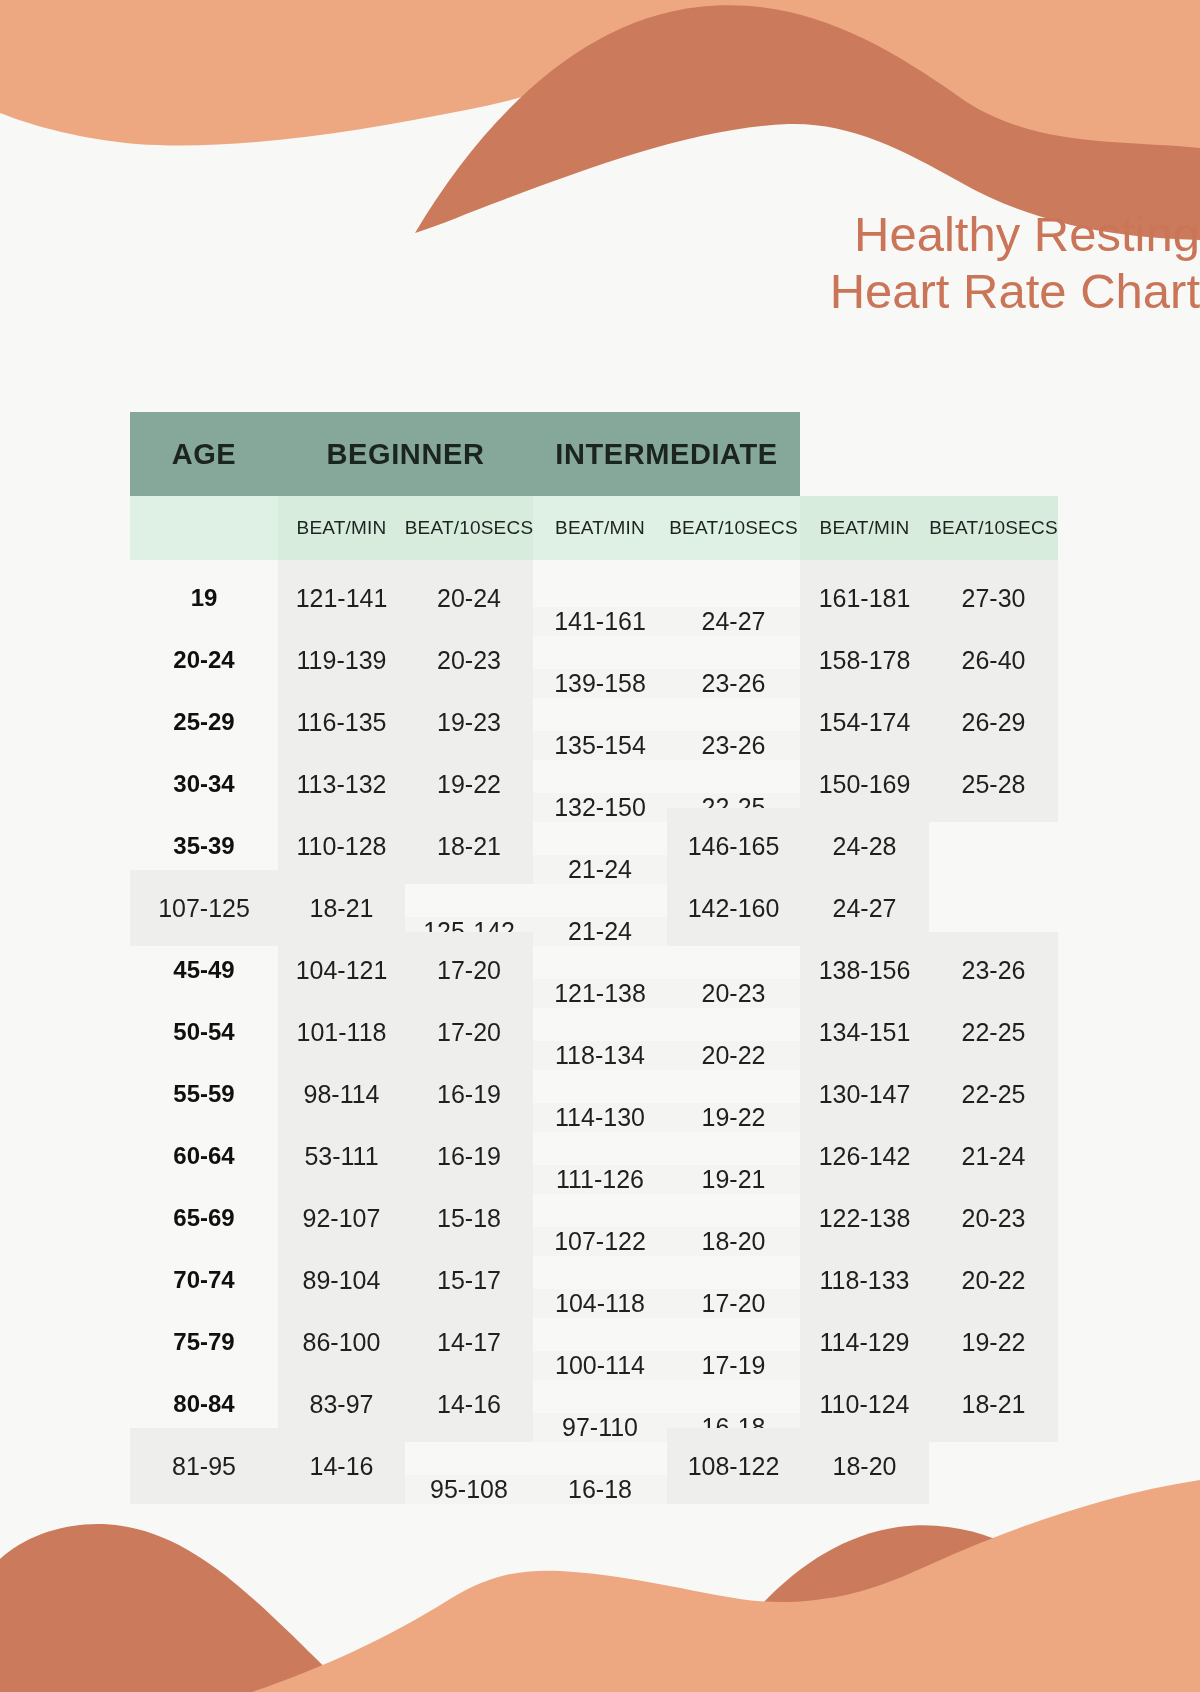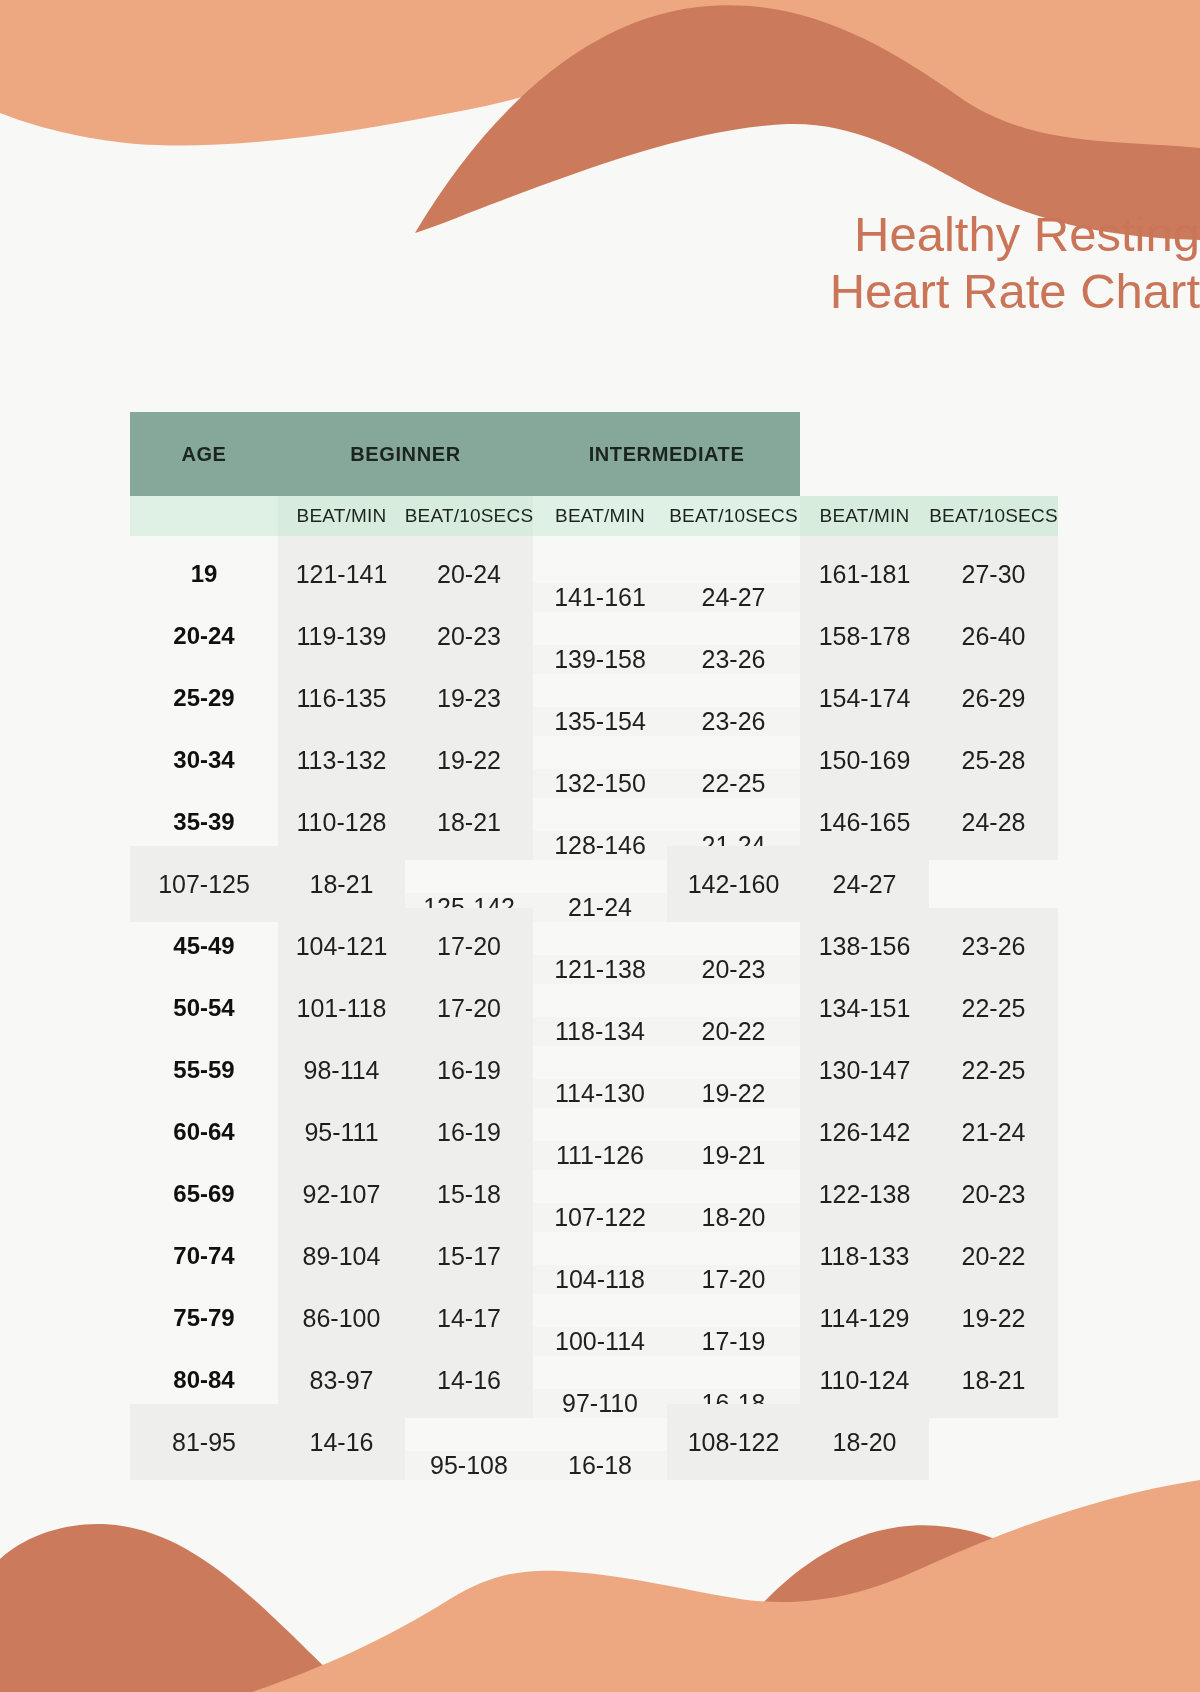--- a/index.html
+++ b/index.html
@@ -14,25 +14,25 @@
     position:absolute;top:206px;left:0;width:100%;margin:0;
     text-align:right;font-weight:400;font-size:49px;line-height:57px;
     color:var(--title-color,#ca7458);
   }
   .hr-table{position:absolute;left:130px;top:412px;width:928px;}
   .grid7{display:grid;grid-template-columns:148px 127px 128px 134px 133px 129px 129px;}
   .thead{height:84px;}
   .th{
     background:var(--header-green,#85a89b);
     display:flex;align-items:center;justify-content:center;
-    font-weight:700;font-size:20px;letter-spacing:.6px;
+    font-weight:700;font-size:29px;letter-spacing:.6px;
     color:var(--header-text,#1c2420);
   }
   .th.span2{grid-column:span 2;}
-  .subhead{height:40px;}
+  .subhead{height:64px;}
   .sh{
     display:flex;align-items:center;justify-content:center;
     font-size:19px;letter-spacing:.2px;color:var(--header-text,#1c2420);
   }
   .sh-a{background:var(--subheader-green-light,#dff0e5);}
   .sh-b{background:var(--subheader-green-dark,#d8ecde);}
   .trow{height:62px;}
   .td{
     display:flex;align-items:center;justify-content:center;
     font-size:25px;color:var(--value-text,#1f1f1f);
@@ -112,21 +112,20 @@
           <div class="td g">19-22</div>
           <div class="td w">132-150</div>
           <div class="td w">22-25</div>
           <div class="td g">150-169</div>
           <div class="td g">25-28</div>
         </div>
         <div class="trow grid7">
           <div class="td age">35-39</div>
           <div class="td g">110-128</div>
           <div class="td g">18-21</div>
-          <div class="td w">128-146</div>
           <div class="td w">21-24</div>
           <div class="td g">146-165</div>
           <div class="td g">24-28</div>
         </div>
         <div class="trow grid7">
           <div class="td g">107-125</div>
           <div class="td g">18-21</div>
           <div class="td w">125-142</div>
           <div class="td w">21-24</div>
           <div class="td g">142-160</div>
@@ -154,21 +153,21 @@
           <div class="td age">55-59</div>
           <div class="td g">98-114</div>
           <div class="td g">16-19</div>
           <div class="td w">114-130</div>
           <div class="td w">19-22</div>
           <div class="td g">130-147</div>
           <div class="td g">22-25</div>
         </div>
         <div class="trow grid7">
           <div class="td age">60-64</div>
-          <div class="td g">95-111</div>
+          <div class="td g">53-111</div>
           <div class="td g">16-19</div>
           <div class="td w">111-126</div>
           <div class="td w">19-21</div>
           <div class="td g">126-142</div>
           <div class="td g">21-24</div>
         </div>
         <div class="trow grid7">
           <div class="td age">65-69</div>
           <div class="td g">92-107</div>
           <div class="td g">15-18</div>

